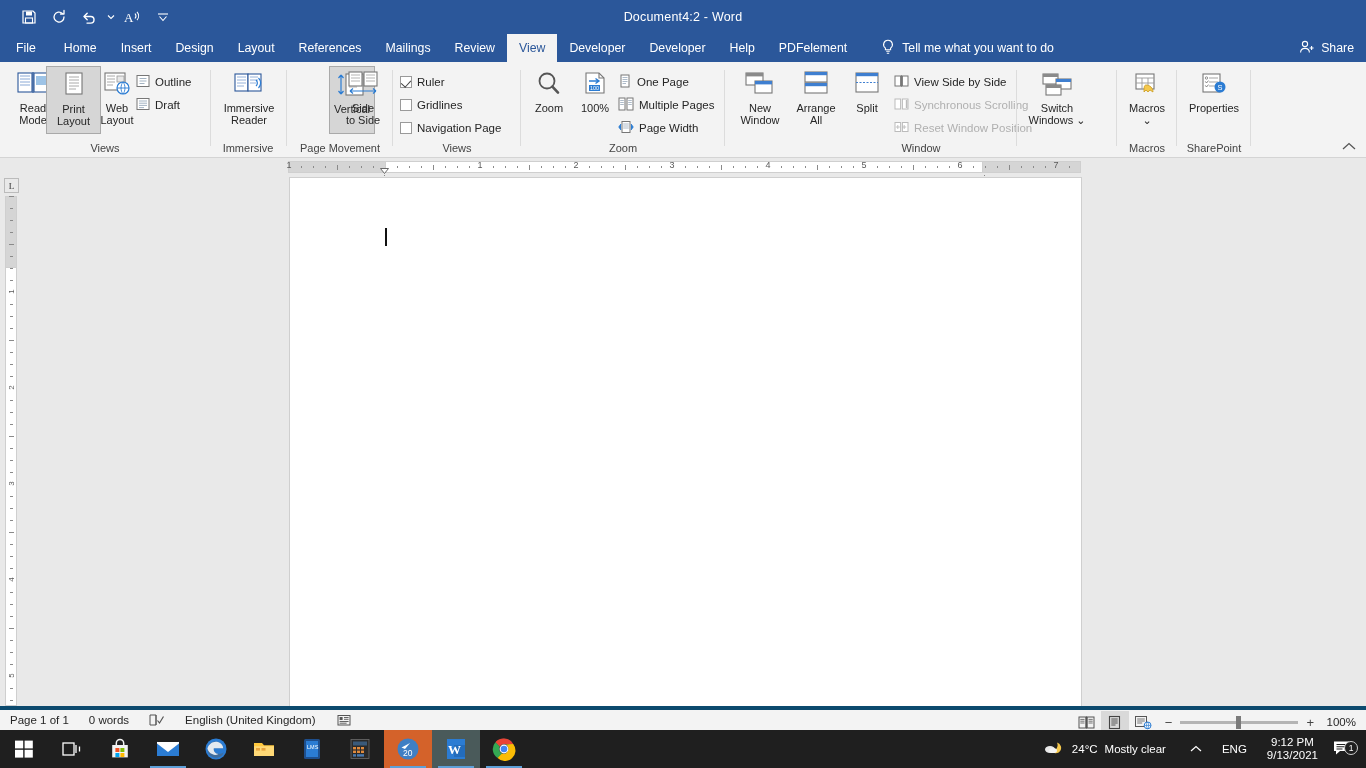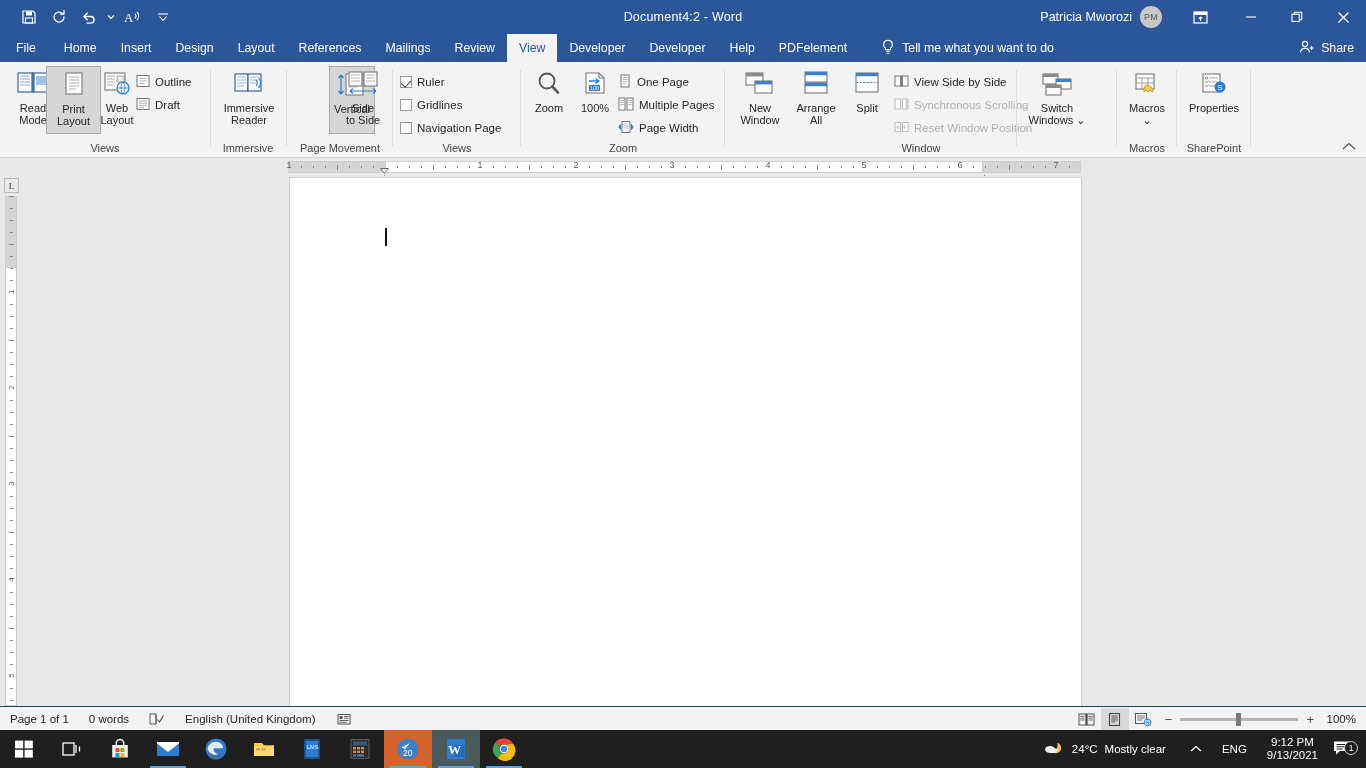--- a/index.html
+++ b/index.html
@@ -151,21 +151,21 @@
   }
   .indent-left-bot {
     position: absolute; left: 380px; top: 9px; width: 9px; height: 6px;
   }
   .indent-sq { position: absolute; left: 380px; top: 15px; width: 9px; height: 4px; }
   .indent-right { position: absolute; left: 980px; top: 9px; width: 9px; height: 6px; }
 
   
   .statusbar {
     position: absolute; left: 0; top: 706px; width: 1366px; height: 24px;
-    background: #f3f3f3; border-top: 1px solid #0c4a6e;
+    background: #f3f3f3; border-top: 4px solid #0c4a6e;
     display: flex; align-items: center; font-size: 11.5px; color: #262626;
   }
   .sb-item { padding: 0 10px; display: flex; align-items: center; gap: 6px; height: 24px; }
   .sb-right { position: absolute; right: 0; top: 0; height: 24px; display: flex; align-items: center; }
   .viewbtn {
     width: 28px; height: 22px; display: flex; align-items: center; justify-content: center;
   }
   .viewbtn.sel { background: #d9d9d9; }
   .zslider { display: flex; align-items: center; gap: 8px; margin: 0 8px; }
   .ztrack { width: 118px; height: 3px; background: #b4b4b4; position: relative; }
@@ -237,47 +237,20 @@
     <div class="qat-btn">
       <svg width="14" height="14" viewBox="0 0 14 14">
           <path d="M2 4h10" stroke="#fff" stroke-width="1.1"></path>
           <path d="M3.5 6.5 7 10.5 10.5 6.5" fill="none" stroke="#fff" stroke-width="1.1"></path>
         </svg>
     </div>
   </div>
 
   <div class="title-text">Document4:2  -  Word</div>
 
-  <div class="title-right">
-    <div class="acct-name">Patricia Mworozi</div>
-    <div class="avatar">PM</div>
-    <div class="rdo-btn">
-      <svg width="17" height="17" viewBox="0 0 17 17">
-          <rect x="2" y="3" width="13" height="11" fill="none" stroke="#fff" stroke-width="1.2"></rect>
-          <rect x="2" y="3" width="13" height="3" fill="#fff"></rect>
-          <path d="M8.5 12V8M6.8 9.6 8.5 8l1.7 1.6" fill="none" stroke="#fff" stroke-width="1.1"></path>
-        </svg>
-    </div>
-    <div class="win-btn">
-      <svg width="12" height="12" viewBox="0 0 12 12">
-          <path d="M1 6h10" stroke="#fff" stroke-width="1.1"></path>
-        </svg>
-    </div>
-    <div class="win-btn">
-      <svg width="12" height="12" viewBox="0 0 12 12">
-          <rect x="1" y="3.2" width="7.3" height="7.3" fill="none" stroke="#fff" stroke-width="1.1"></rect>
-          <path d="M3.4 3.2V1.3h7.3v7.3H8.6" fill="none" stroke="#fff" stroke-width="1.1"></path>
-        </svg>
-    </div>
-    <div class="win-btn close">
-      <svg width="13" height="13" viewBox="0 0 13 13">
-          <path d="M1.5 1.5 11.5 11.5M11.5 1.5 1.5 11.5" stroke="#fff" stroke-width="1.2"></path>
-        </svg>
-    </div>
-  </div>
 </div>
 
 <div class="tabstrip">
   <div class="tab file">File</div>
   <div class="tab">Home</div>
   <div class="tab">Insert</div>
   <div class="tab">Design</div>
   <div class="tab">Layout</div>
   <div class="tab">References</div>
   <div class="tab">Mailings</div>

